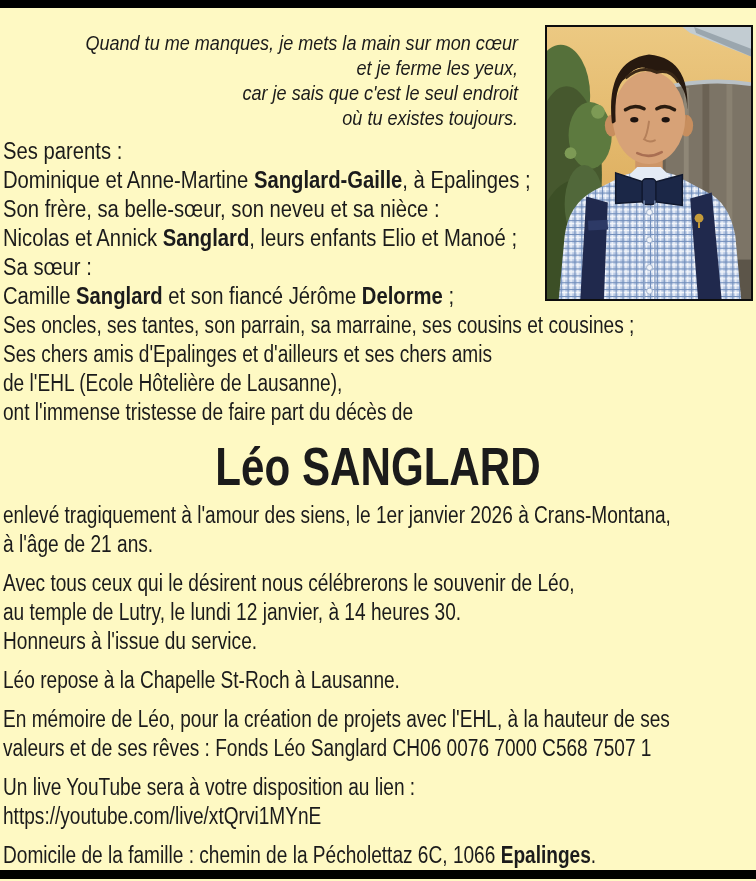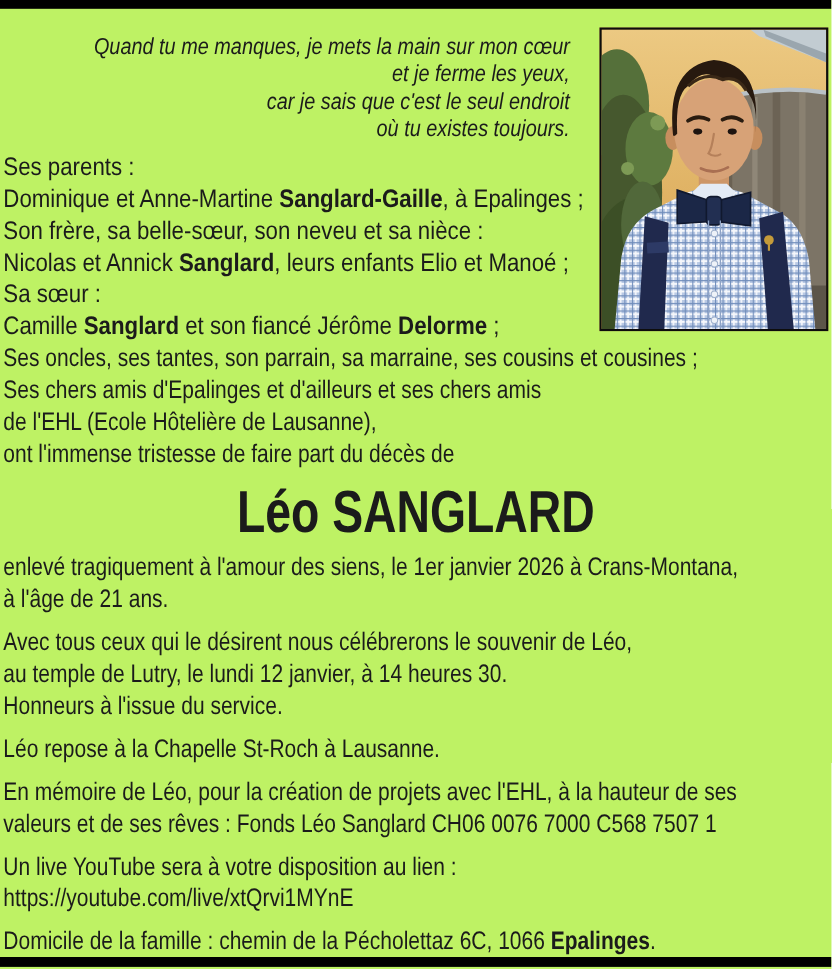--- a/index.html
+++ b/index.html
@@ -1,20 +1,20 @@
 <!DOCTYPE html>
 <html lang="fr"><head>
 <meta charset="utf-8">
 <title>Document</title>
 <style>
   html,body{margin:0;padding:0;background:#ffffff;}
   .page{
     position:relative;
     width:756px;height:881px;
-    background:#bef264;
+    background:#fef9c3;
     overflow:hidden;
     font-family:"Liberation Sans", sans-serif;
     color:#1b1b1b;
     box-sizing:border-box;
     padding-top:30px;
   }
   .bar{position:absolute;left:0;width:756px;background:#000000;}
   .bar.top{top:0;height:8px;}
   .bar.bottom{top:870px;height:9px;}
 

